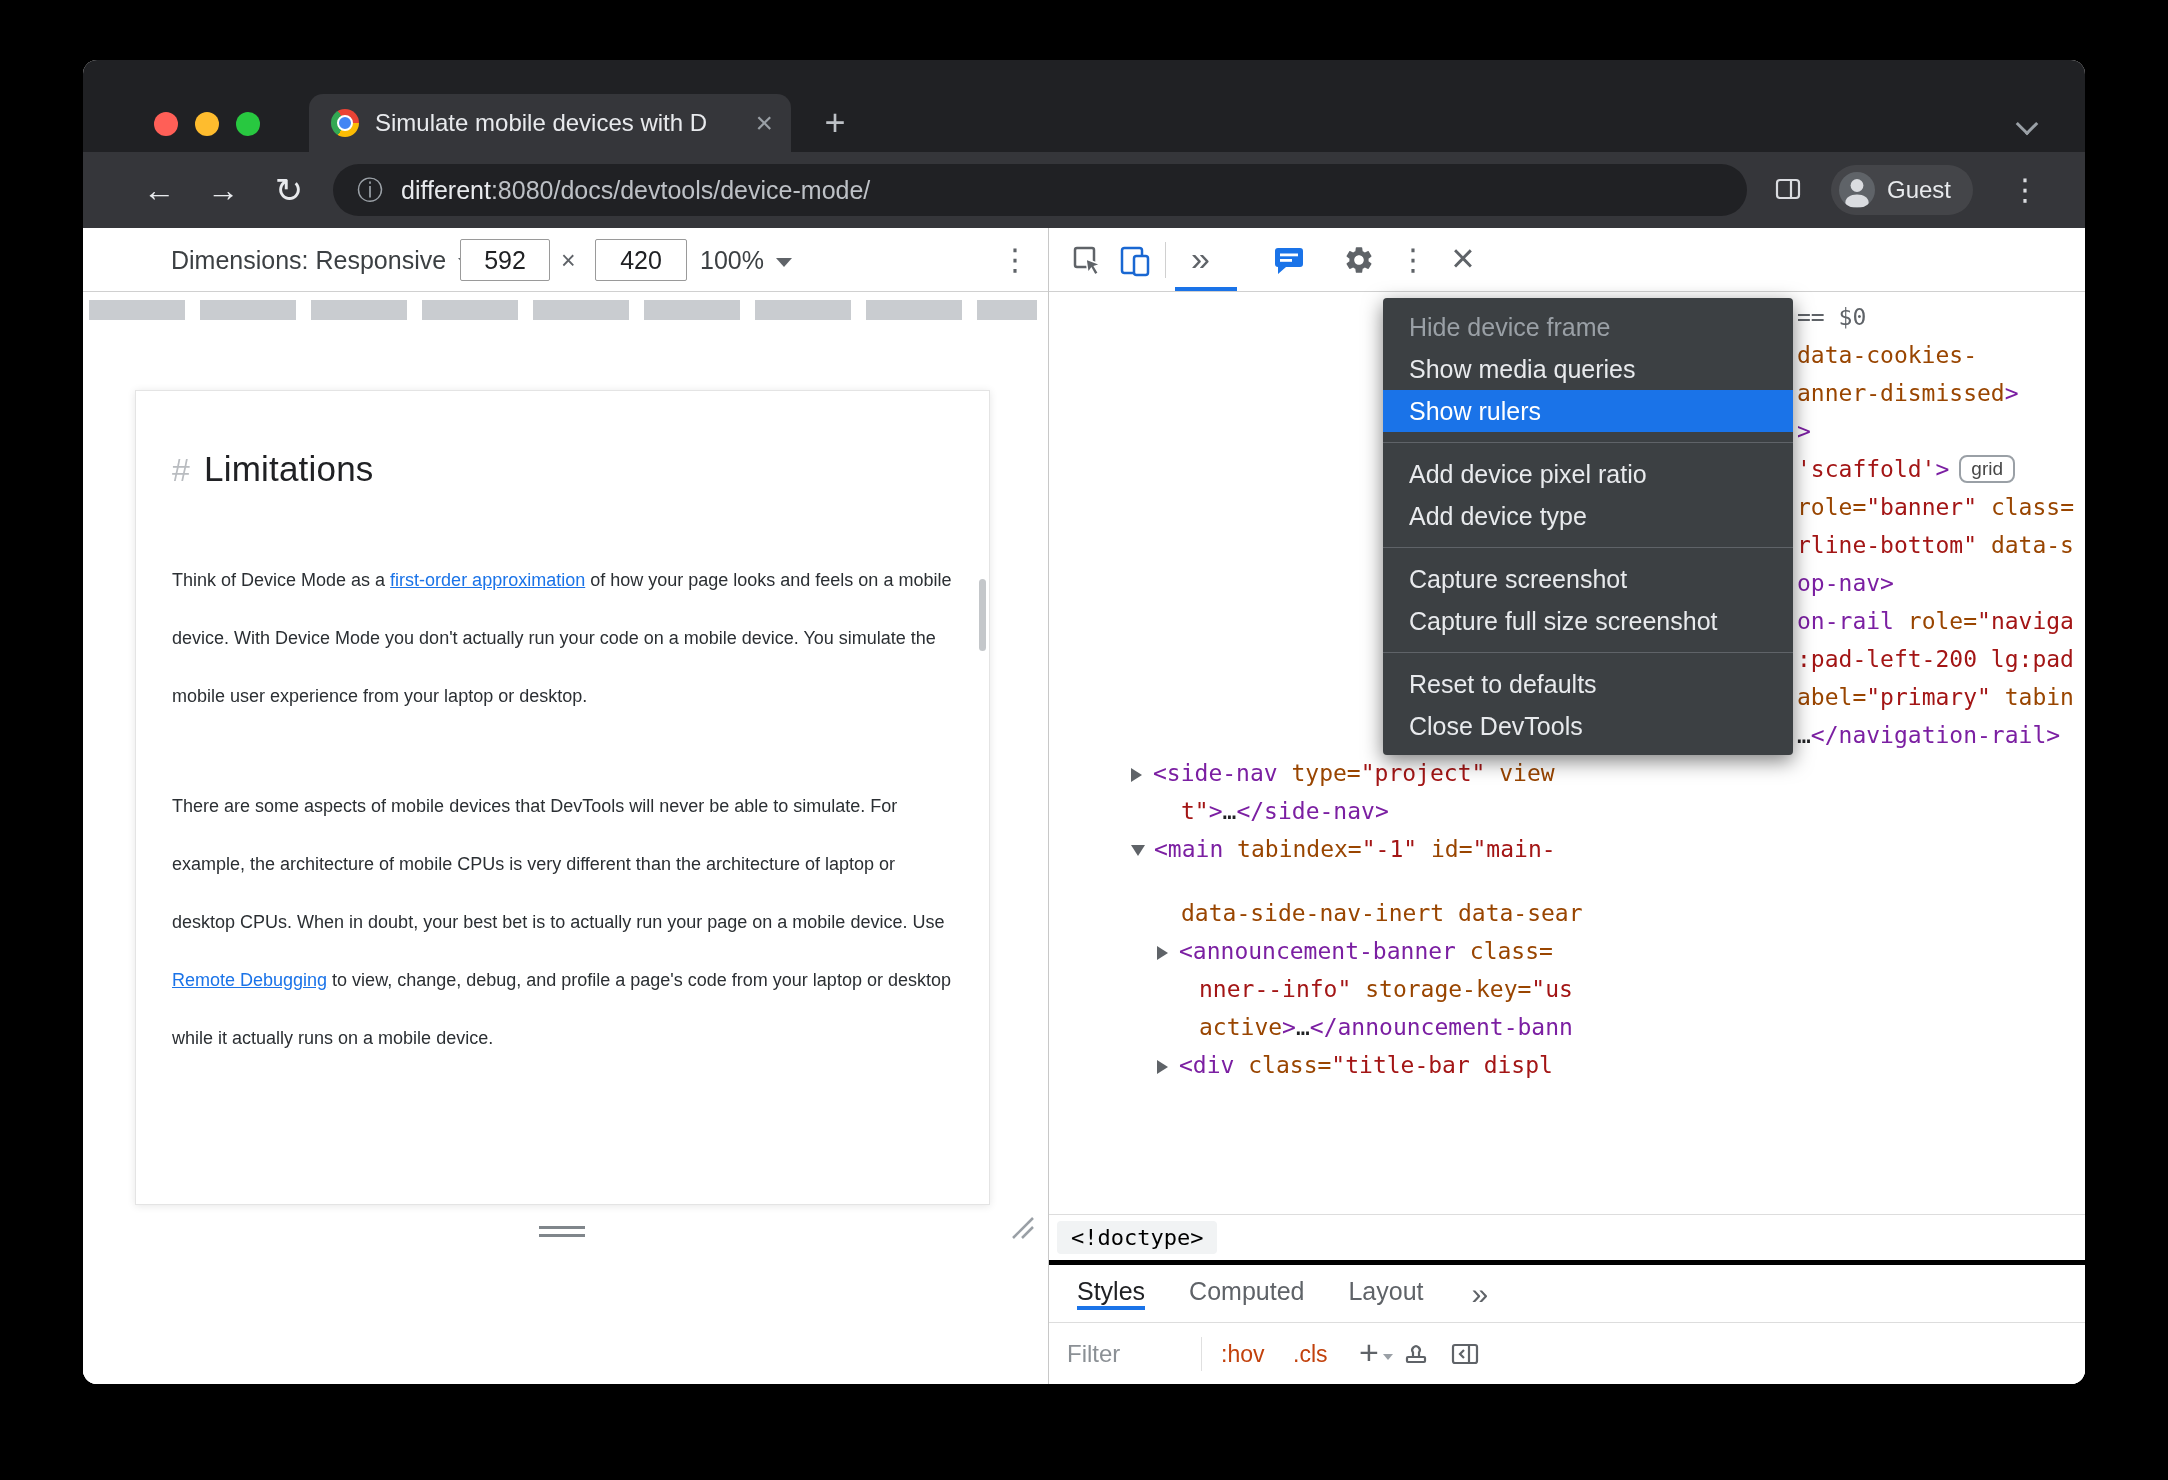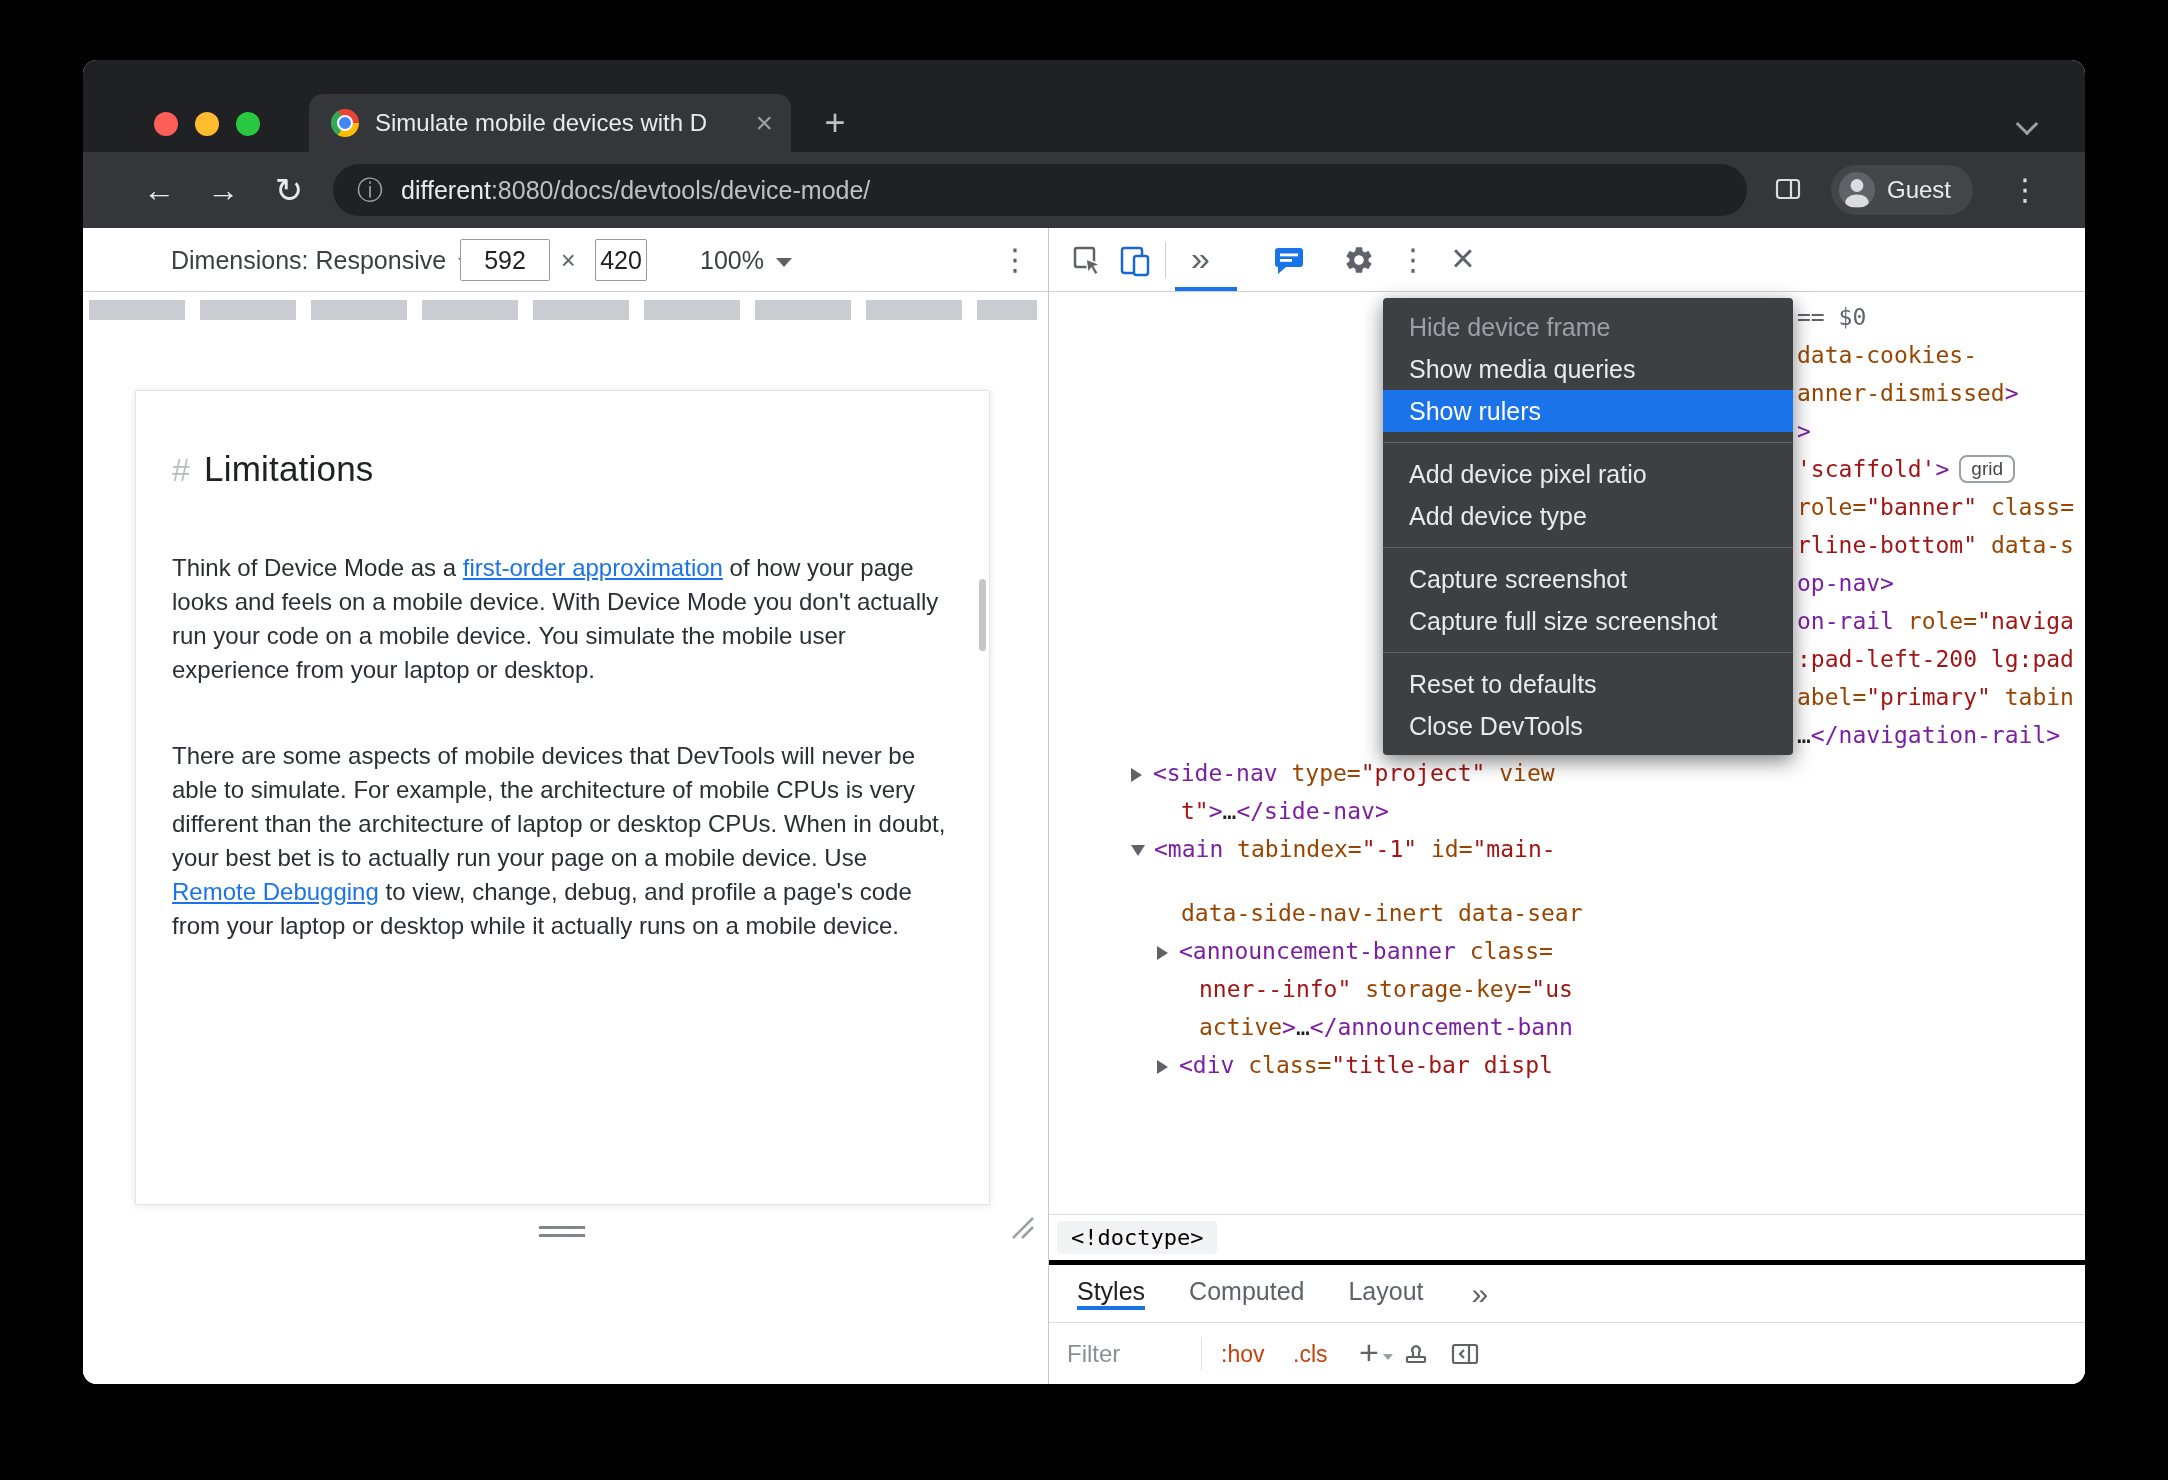--- a/index.html
+++ b/index.html
@@ -54,36 +54,36 @@
                 display:flex; flex-direction:column; }
 
   
   .device-toolbar { position:absolute; left:0; top:0; width:100%; height:64px; border-bottom:1px solid #d0d0d0; background:#fff; }
   .dim-label { position:absolute; left:88px; top:0; height:64px; line-height:64px; font-size:25px; color:#3c4043; }
   .caret { display:inline-block; width:0; height:0; border-left:8px solid transparent; border-right:8px solid transparent;
            border-top:9px solid #5f6368; margin-left:12px; position:relative; top:-2px; }
   .size-input { position:absolute; top:11px; height:42px; border:1px solid #9a9a9a; border-radius:2px;
                 font-size:25px; text-align:center; color:#202124; font-family:"Liberation Sans",sans-serif; background:#fff; }
   .w-input { left:377px; width:90px; }
-  .h-input { left:512px; width:52px; }
+  .h-input { left:512px; width:92px; }
   .times-sep { position:absolute; left:478px; top:0; height:64px; line-height:64px; font-size:25px; color:#5f6368; }
   .zoom-select { position:absolute; left:617px; top:0; height:64px; line-height:64px; font-size:25px; color:#3c4043; }
   .dots-btn { width:40px; height:48px; color:#5f6368; font-size:30px; line-height:48px; text-align:center; }
   .dt-more { position:absolute; left:912px; top:8px; }
 
   
   .ruler-bar { position:absolute; left:6px; top:72px; width:948px; height:20px;
                background:repeating-linear-gradient(90deg, #c9ccd0 0 96px, #ffffff 96px 111px); }
 
   
   .page-card { position:absolute; left:52px; top:162px; width:855px; height:815px; background:#fff;
                border:1px solid #e4e4e4; box-shadow:0 1px 8px rgba(0,0,0,0.10); padding:58px 36px 0 36px; }
   .doc-heading { font-size:35px; color:#202124; letter-spacing:0.2px; }
   .hash { color:#b9bcc0; margin-right:14px; font-size:32px; }
-  .doc-para { margin-top:62px; font-size:24px; line-height:34px; color:#2b2f33; width:783px; }
+  .doc-para { margin-top:62px; font-size:18px; line-height:58px; color:#2b2f33; width:783px; }
   .doc-para + .doc-para { margin-top:52px; }
   .doc-link { color:#1a73e8; text-decoration:underline; }
   .card-scrollbar { position:absolute; right:3px; top:188px; width:7px; height:72px; background:#c4c7ca; border-radius:4px; }
   .drag-handle { position:absolute; left:456px; top:998px; width:46px; height:11px;
                  border-top:3px solid #80868b; border-bottom:3px solid #80868b; }
   .resize-grip { position:absolute; left:922px; top:982px; }
 
   
   .dt-toolbar { height:64px; border-bottom:1px solid #d0d0d0; position:relative; flex-shrink:0; }
   .dt-icon { position:absolute; top:14px; width:44px; height:36px; display:flex; align-items:center; justify-content:center; }

